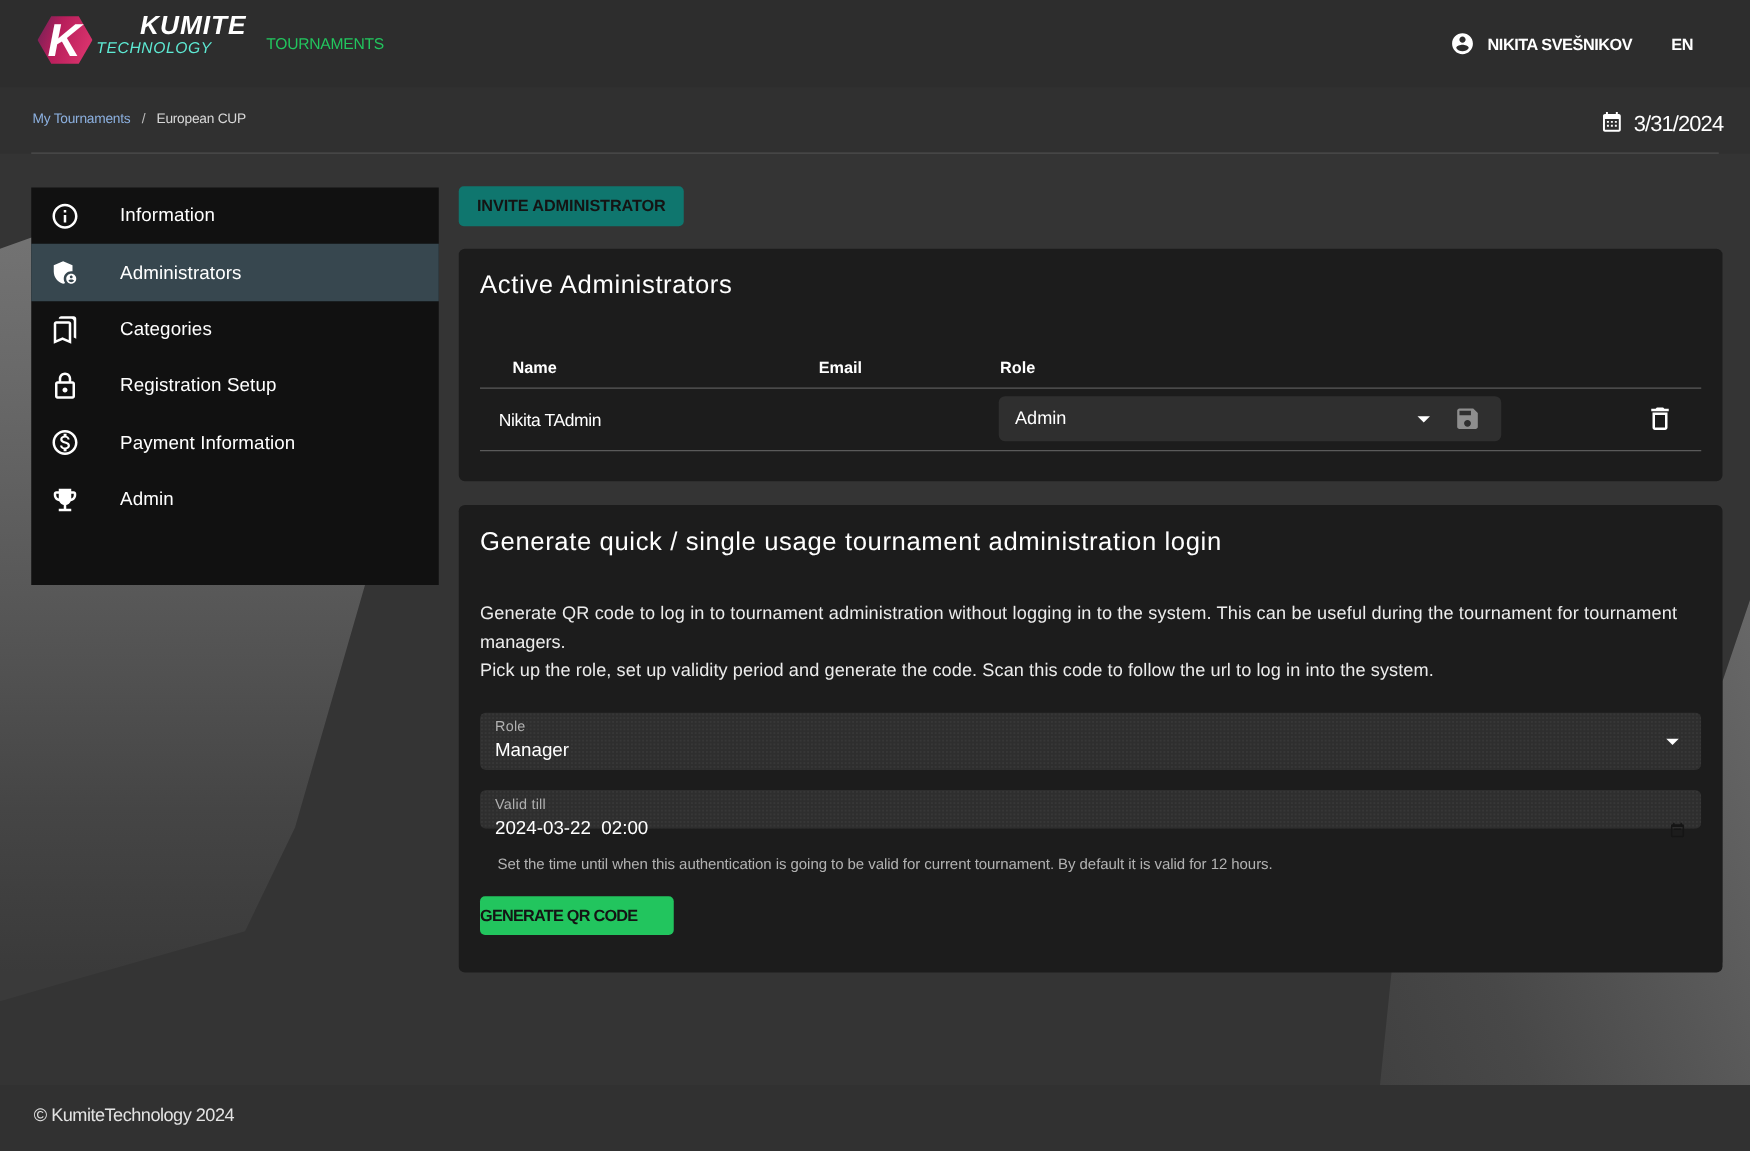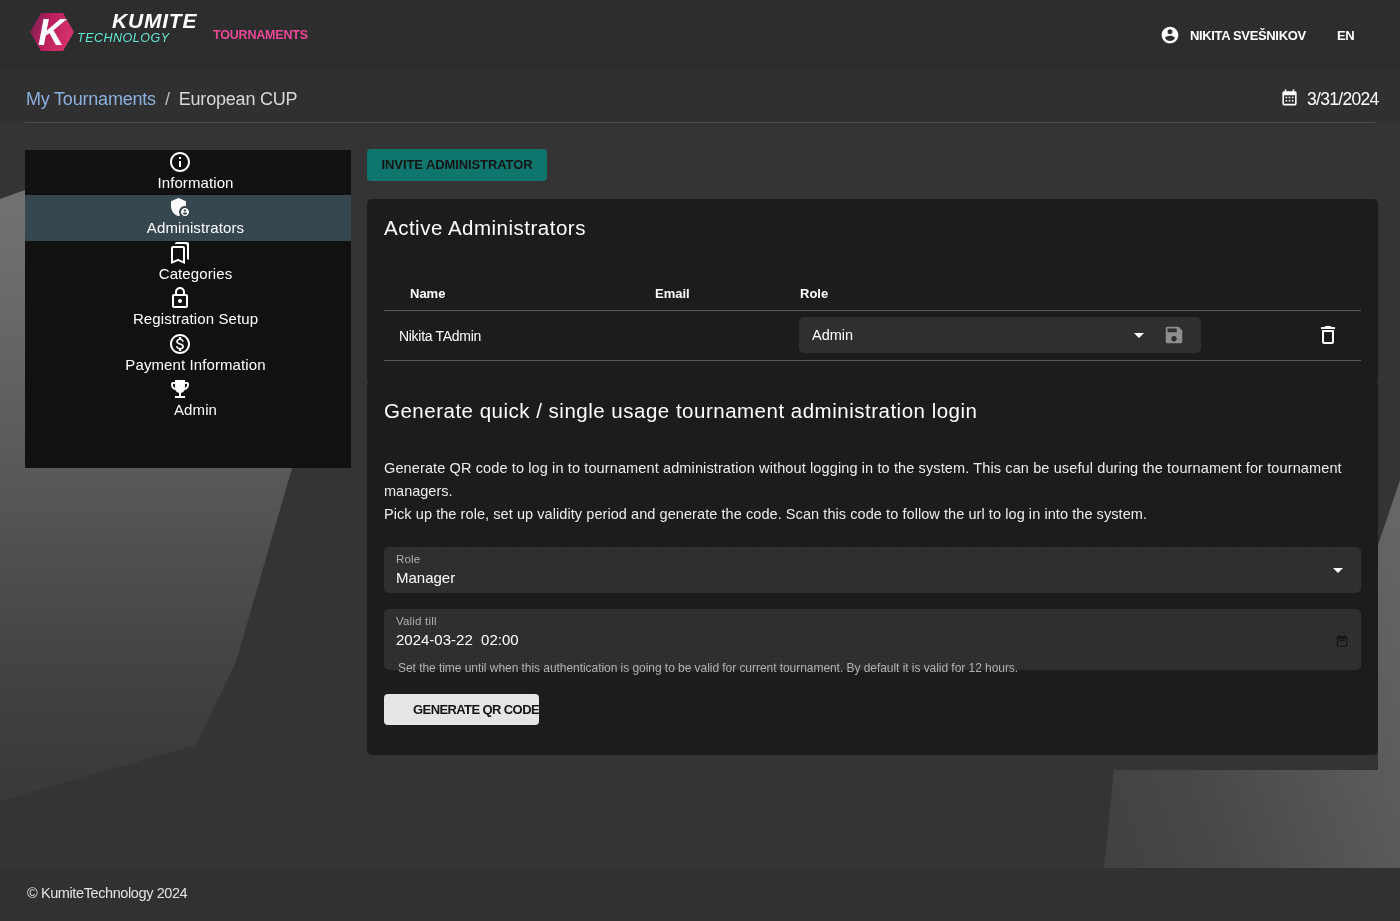--- a/index.html
+++ b/index.html
@@ -15,48 +15,48 @@
     clip-path:polygon(310px 10px,288px 75px,288px 300px,24px 300px,14px 398px,310px 398px); }
   #bg-bottom { position:absolute; left:0; top:868px; width:1400px; height:53px; background:#313131; }
   #bg-band { position:absolute; left:0; top:70px; width:1400px; height:53px; background:#303030; }
 
   
   #nav { position:absolute; left:0; top:0; width:1400px; height:70px; background:#2d2d2d; z-index:5; }
   #logo { position:absolute; left:30px; top:12px; }
   #brand { position:absolute; left:80px; top:10px; font-style:italic; }
   #brand .b1 { font-size:21px; font-weight:bold; letter-spacing:0.8px; color:#fff; line-height:21px;margin-left:32px;}
   #brand .b2 { font-size:12.5px; font-weight:400; letter-spacing:0.5px; color:#5eead4; line-height:13px; margin-top:1px; margin-left:-3px;}
-  #nav-tournaments { position:absolute; left:213px; top:28px; font-size:12.5px; font-weight:bold; letter-spacing:-0.2px; color:#ec4899; }
+  #nav-tournaments { position:absolute; left:213px; top:28px; font-size:12.5px; font-weight:normal; letter-spacing:-0.2px; color:#22c55e; }
   #nav-avatar { position:absolute; left:1160px; top:25px; }
   #nav-name { position:absolute; left:1190px; top:28px; font-size:13px; font-weight:bold; letter-spacing:-0.35px; }
   #nav-en { position:absolute; left:1337px; top:28px; font-size:13px; font-weight:bold; letter-spacing:-0.3px; }
 
   
-  #crumb { position:absolute; left:26px; top:89px; font-size:18px; letter-spacing:-0.2px; z-index:6;}
+  #crumb { position:absolute; left:26px; top:89px; font-size:11px; letter-spacing:-0.2px; z-index:6;}
   #crumb a { color:#8cb0df; text-decoration:none; }
   #crumb .sep { color:#bbb; margin:0 9px; }
   #crumb .cur { color:#d8d8d8; }
   #cal-ic { position:absolute; left:1280px; top:88px; z-index:6;}
   #date-tx { position:absolute; left:1307px; top:89px; font-size:17.5px; color:#fff; z-index:6; letter-spacing:-0.7px;}
   #hr1 { position:absolute; left:25px; top:122px; width:1350px; height:1px; background:#4e4e4e; z-index:6;}
 
   
   #sidebar { position:absolute; left:25px; top:150px; width:326px; height:318px; background:#111111; z-index:2;}
-  .sb-item { height:45.43px; display:flex; align-items:center; padding-left:15px;flex-direction:column; }
+  .sb-item { height:45.43px; display:flex; align-items:center; padding-left:15px; }
   .sb-item.sel { background:#37474f; }
   .sb-item svg { flex:0 0 24px; margin-right:32px; }
   .sb-item .txt { font-size:15px; color:#fff; letter-spacing:0.1px; }
 
   
   #btn-invite { position:absolute; left:367px; top:149px; width:180px; height:32px;
     background:#0f766e; color:#141414; border-radius:4px;
     font-size:13px; font-weight:bold; letter-spacing:-0.1px; text-align:center; line-height:32px; z-index:2;}
   .card { position:absolute; left:367px; width:1011px; background:#1c1c1c; border-radius:5px; z-index:2;}
   #card1 { top:199px; height:186px; }
-  #card2 { top:381px; height:374px; }
+  #card2 { top:404px; height:374px; }
   .card h2 { font-weight:400; font-size:20.5px; letter-spacing:0.5px; color:#fff; }
   #card1 h2 { position:absolute; left:17px; top:17px; }
   #card2 h2 { position:absolute; left:17px; top:18px; }
 
   
   .th { position:absolute; font-size:13px; font-weight:bold; color:#fff; top:87px; }
   #tline1 { position:absolute; left:17px; right:17px; top:110.5px; height:1px; background:#5a5a5a; }
   #tline2 { position:absolute; left:17px; right:17px; top:160.5px; height:1px; background:#5a5a5a; }
   #row-name { position:absolute; left:32px; top:128.5px; font-size:14px; letter-spacing:-0.3px; color:#fff; }
   #role-select { position:absolute; left:432px; top:118px; width:402px; height:36px; background:#2f2f2f; border-radius:5px; }
@@ -65,26 +65,26 @@
   #role-select .save { position:absolute; left:364px; top:7px; }
   #trash { position:absolute; right:38px; top:124px; }
 
   
   .par { position:absolute; left:17px; width:1000px; font-size:14.5px; line-height:22.75px; color:#ececec; letter-spacing:0px; white-space:nowrap;}
   .fielddots { background-image:radial-gradient(rgba(255,255,255,0.045) 0.8px, transparent 1px); background-size:3px 3px; }
   .field { position:absolute; left:17px; width:977px; height:46px; background-color:#2e2e2e; border-radius:5px; }
   .field .lab { position:absolute; left:12px; top:6px; font-size:11.5px; color:#b0b0b0; letter-spacing:0.2px; }
   .field .val { position:absolute; left:12px; top:21.5px; font-size:15px; color:#fff; }
   #f-role { top:166px; }
-  #f-valid { top:228px; height:61px; }
+  #f-valid { top:228px; height:31px; }
   #f-role .caret { position:absolute; right:11px; top:11px; }
   #helper { position:absolute; left:31px; top:280px; font-size:12px; color:#b2b2b2; letter-spacing:-0.05px;}
-  #btn-qr { position:absolute; left:17px; top:313px; width:155px; height:31px; background:#e5e5e5; color:#141414;
+  #btn-qr { position:absolute; left:17px; top:313px; width:155px; height:31px; background:#22c55e; color:#141414;
     border-radius:4px; font-size:13px; font-weight:bold; letter-spacing:-0.6px;
-    text-align:right; line-height:31px; }
+    text-align:left; line-height:31px; }
 
   #footer { position:absolute; left:27px; top:885px; font-size:14.5px; color:#e3e3e3; z-index:2; letter-spacing:-0.4px;}
 </style>
 </head>
 <body>
   <div id="bg-band"></div>
   <div id="bg-left"></div>
   <div id="bg-br"></div>
   <div id="bg-bottom"></div>
 

